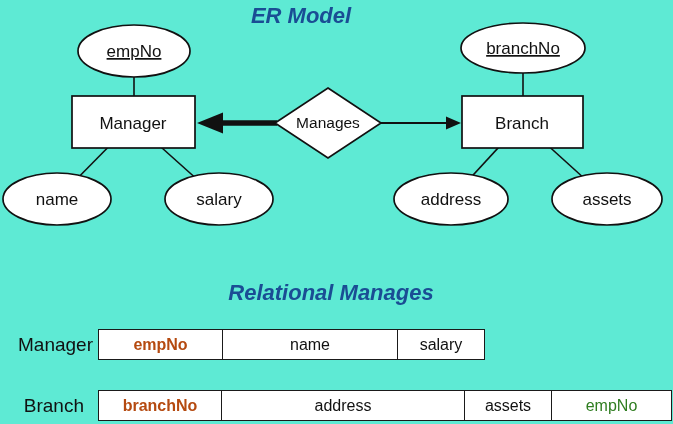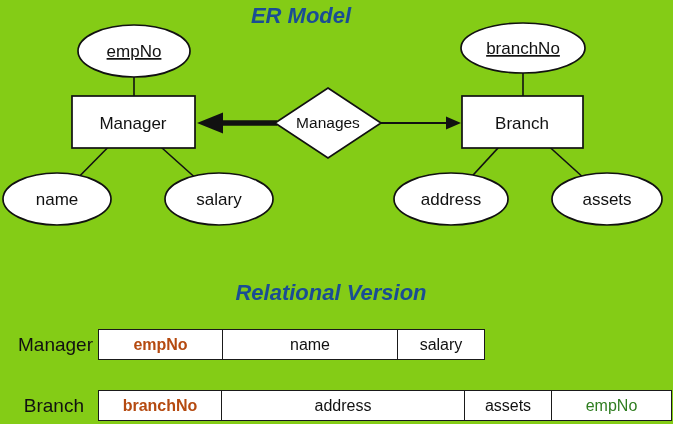--- a/index.html
+++ b/index.html
@@ -2,21 +2,21 @@
 <html><head>
 <meta charset="utf-8">
 <style>
   * { margin: 0; padding: 0; box-sizing: border-box; }
   html, body { background: #ffffff; }
   body { font-family: "Liberation Sans", sans-serif; }
   .slide {
     position: relative;
     width: 673px;
     height: 424px;
-    background: #84cc16;
+    background: #5eead4;
     overflow: hidden;
   }
   .section-title {
     position: absolute;
     transform: translateX(-50%);
     font-size: 22px;
     font-style: italic;
     font-weight: bold;
     color: #1a4d94;
     white-space: nowrap;
@@ -118,21 +118,21 @@
     <text class="key" x="523" y="54">branchNo</text>
     <text x="133" y="129">Manager</text>
     <text x="522" y="129">Branch</text>
     <text class="rel-label" x="328" y="128">Manages</text>
     <text x="57" y="205">name</text>
     <text x="219" y="205">salary</text>
     <text x="451" y="205">address</text>
     <text x="607" y="205">assets</text>
   </svg>
 
-  <div id="rel-title" class="section-title">Relational Version</div>
+  <div id="rel-title" class="section-title">Relational Manages</div>
 
   <div id="manager-label" class="row-label">Manager</div>
   <div id="manager-table" class="rel-table">
     <div class="rel-cell c0 primary-key">empNo</div>
     <div class="rel-cell c1">name</div>
     <div class="rel-cell c2">salary</div>
   </div>
 
   <div id="branch-label" class="row-label">Branch</div>
   <div id="branch-table" class="rel-table">

